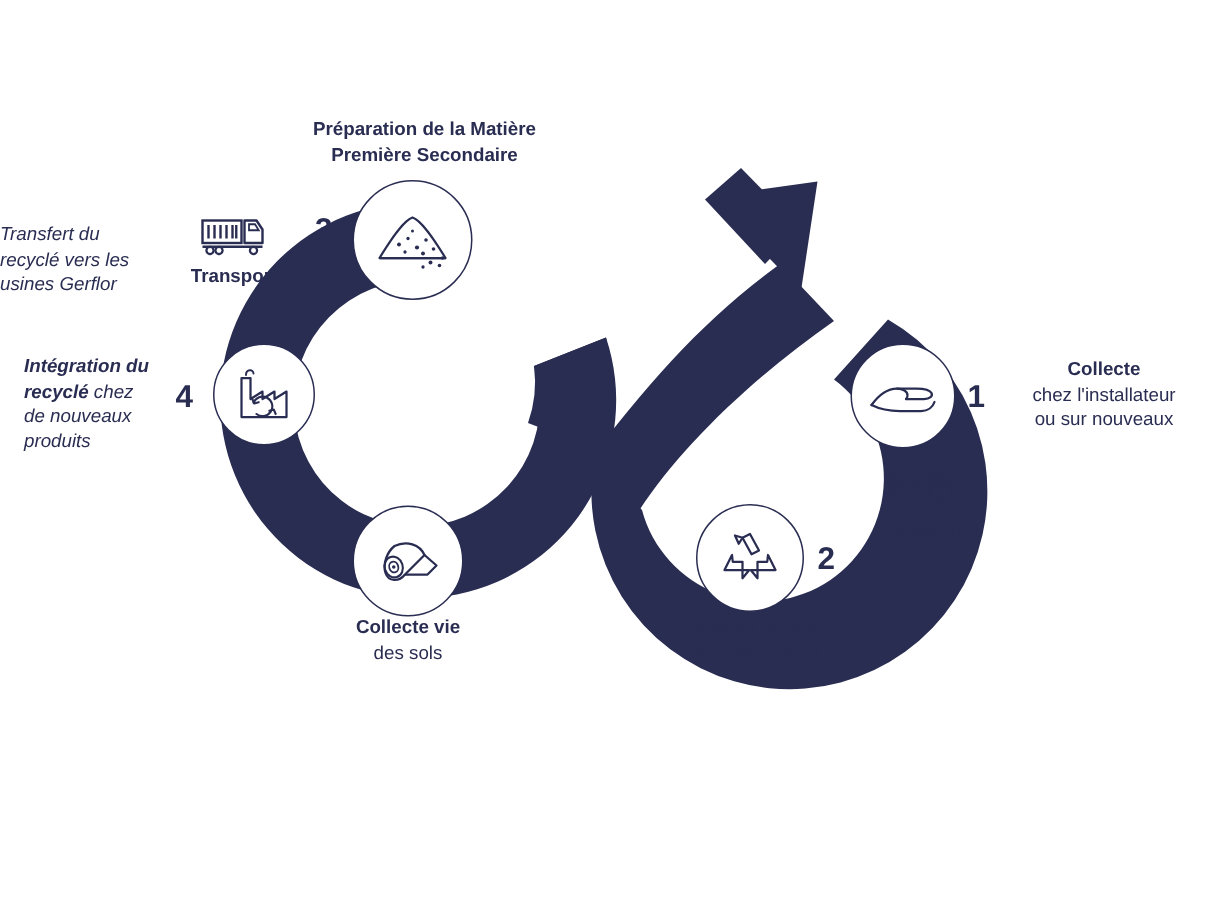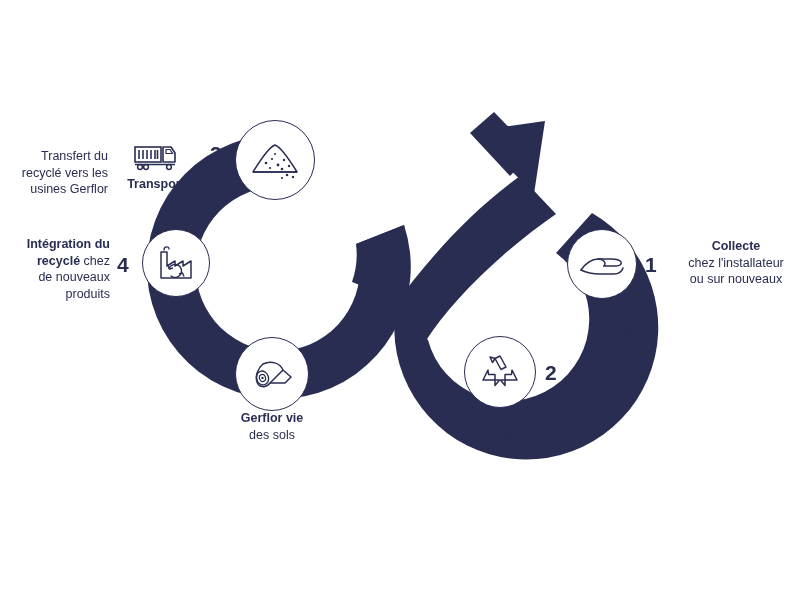--- a/index.html
+++ b/index.html
@@ -20,21 +20,21 @@
   .node svg{display:block;}
 
   .num{
     position:absolute;font-size:21px;font-weight:bold;color:#2a2d52;
     line-height:1;letter-spacing:0;
   }
 
   .lbl{position:absolute;font-size:12.5px;line-height:1.32;color:#2a2d52;}
   .lbl .b{font-weight:bold;}
   .lbl .r{font-weight:normal;}
-  .ta-r{text-align:right;}
+  .ta-r{text-align:left;font-style:italic;}
   .ta-c{text-align:center;}
   .ta-l{text-align:left;}
 
   .transport-blk{position:absolute;display:flex;flex-direction:column;align-items:center;}
   .transport-blk .cap{font-size:12.5px;font-weight:bold;margin-top:4px;color:#2a2d52;text-align:right;}
 </style>
 </head>
 <body>
 
 <div id="stage">
@@ -86,50 +86,54 @@
         <circle cx="40" cy="27" r="1.2"></circle>
           <circle cx="26" cy="15" r="1.0"></circle>
         <circle cx="38" cy="36" r="1.3"></circle>
           <circle cx="44" cy="38" r="1.2"></circle>
         <circle cx="33" cy="39" r="1.1"></circle>
           <circle cx="46" cy="33" r="1.1"></circle>
       </g>
     </svg>
   </div>
   <div class="num" style="left:210px;top:143px;">3</div>
+  <div class="lbl ta-c" style="left:183px;top:78px;width:200px;">
+    <span class="b" style="white-space:pre-line">Préparation de la Matière
+Première Secondaire</span>
+  </div>
 
   <div class="node" style="left:142px;top:229px;width:68px;height:68px;">
     <svg width="42" height="42" viewBox="0 0 42 42">
       <path d="M6 10 L6 36 L36 36 L36 19 L28 24 L28 19 L20 24 L20 19 L12 24 L12 10 Z" fill="none" stroke="#2a2d52" stroke-width="1.5" stroke-linejoin="round"></path>
       <path d="M9 8 C9 4, 14 4, 14 7" fill="none" stroke="#2a2d52" stroke-width="1.3" stroke-linecap="round"></path>
       <path d="M14 26.5 a6.5 6.5 0 1 1 2 7.5" fill="none" stroke="#2a2d52" stroke-width="1.4" stroke-linecap="round"></path>
       <path d="M13 23.5 l1.5 3.5 l3.5 -1" fill="none" stroke="#2a2d52" stroke-width="1.4" stroke-linejoin="round"></path>
       <path d="M29 34.5 l-1.5 -3.5 l-3.5 1" fill="none" stroke="#2a2d52" stroke-width="1.4" stroke-linejoin="round"></path>
     </svg>
   </div>
   <div class="num" style="left:117px;top:254px;">4</div>
-  <div class="lbl ta-r" style="left:0px;top:236px;width:110px;">
+  <div class="lbl ta-r" style="left:0px;top:236px;width:110px;padding-left:16px;">
     <span class="b" style="white-space:pre-line">Intégration du
 recyclé</span><span class="r" style="white-space:pre-line"> chez
 de nouveaux
 produits</span>
   </div>
 
   <div class="node" style="left:235px;top:337px;width:74px;height:74px;">
     <svg width="46" height="40" viewBox="0 0 46 40">
       <path d="M14 10 C9 14, 6 22, 8 28 C10 34, 17 34, 21 29 L34 16 C31 9, 22 6, 14 10 Z" fill="none" stroke="#2a2d52" stroke-width="1.5" stroke-linejoin="round"></path>
       <path d="M21 29 L36 29 L42 23 L34 16" fill="none" stroke="#2a2d52" stroke-width="1.5" stroke-linejoin="round"></path>
       <ellipse cx="13.5" cy="24" rx="6" ry="7" transform="rotate(-18 13.5 24)" fill="none" stroke="#2a2d52" stroke-width="1.4"></ellipse>
       <ellipse cx="13.5" cy="24" rx="3" ry="3.6" transform="rotate(-18 13.5 24)" fill="none" stroke="#2a2d52" stroke-width="1.2"></ellipse>
       <circle cx="13.5" cy="24" r="1.2" fill="#2a2d52"></circle>
     </svg>
   </div>
   <div class="num" style="left:211px;top:364px;">5</div>
   <div class="lbl ta-c" style="left:190px;top:410px;width:164px;">
-    <span class="b">Gerflor vie</span><br>
+    <span class="b">Collecte vie</span><br>
     <span class="r">des sols</span>
   </div>
 
   <div class="node" style="left:464px;top:336px;width:72px;height:72px;">
     <svg width="44" height="44" viewBox="0 0 44 44">
       <g fill="none" stroke="#2a2d52" stroke-width="1.5" stroke-linejoin="round">
         <path d="M22 6 L28 17 L23 19.5 L17 8.5 Z"></path>
         <path d="M17 8.5 L12 7 L14.5 12.5 Z"></path>
         <path d="M34 20 L39 30 L27 30 L27 24.5 L33.5 24.5 Z"></path>
         <path d="M27 30 L27 35.5 L22.5 30 Z"></path>

